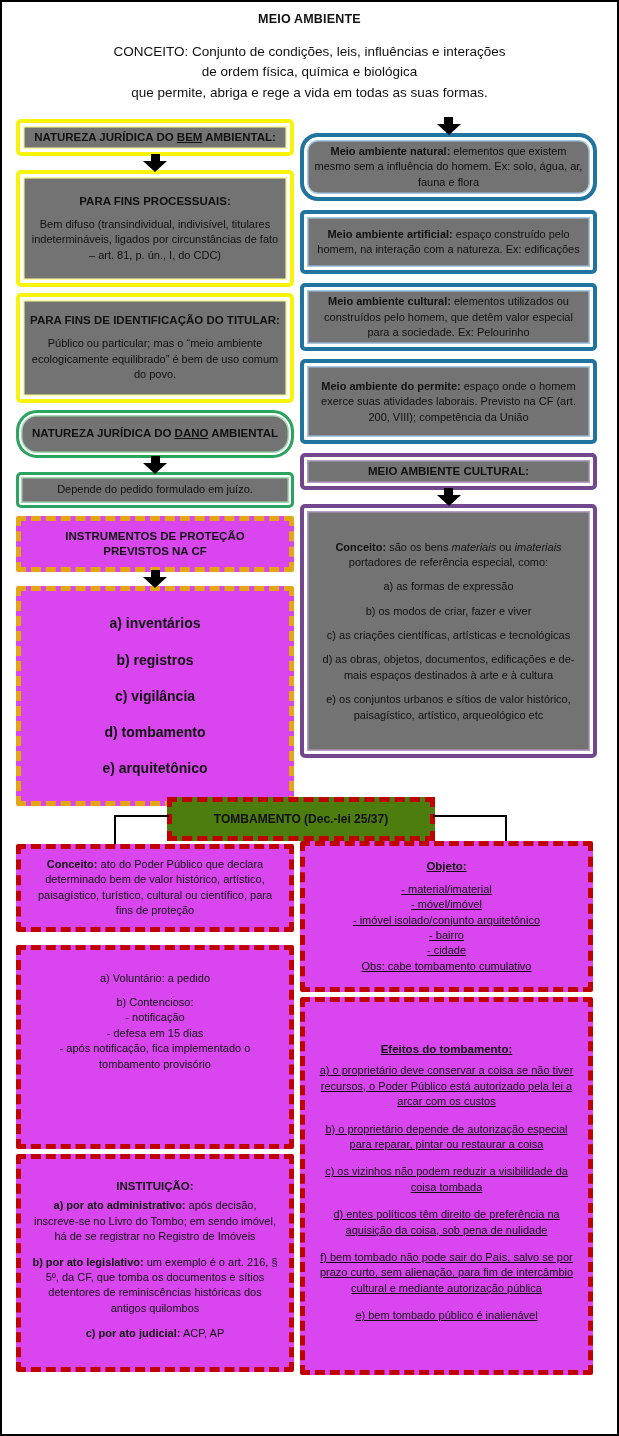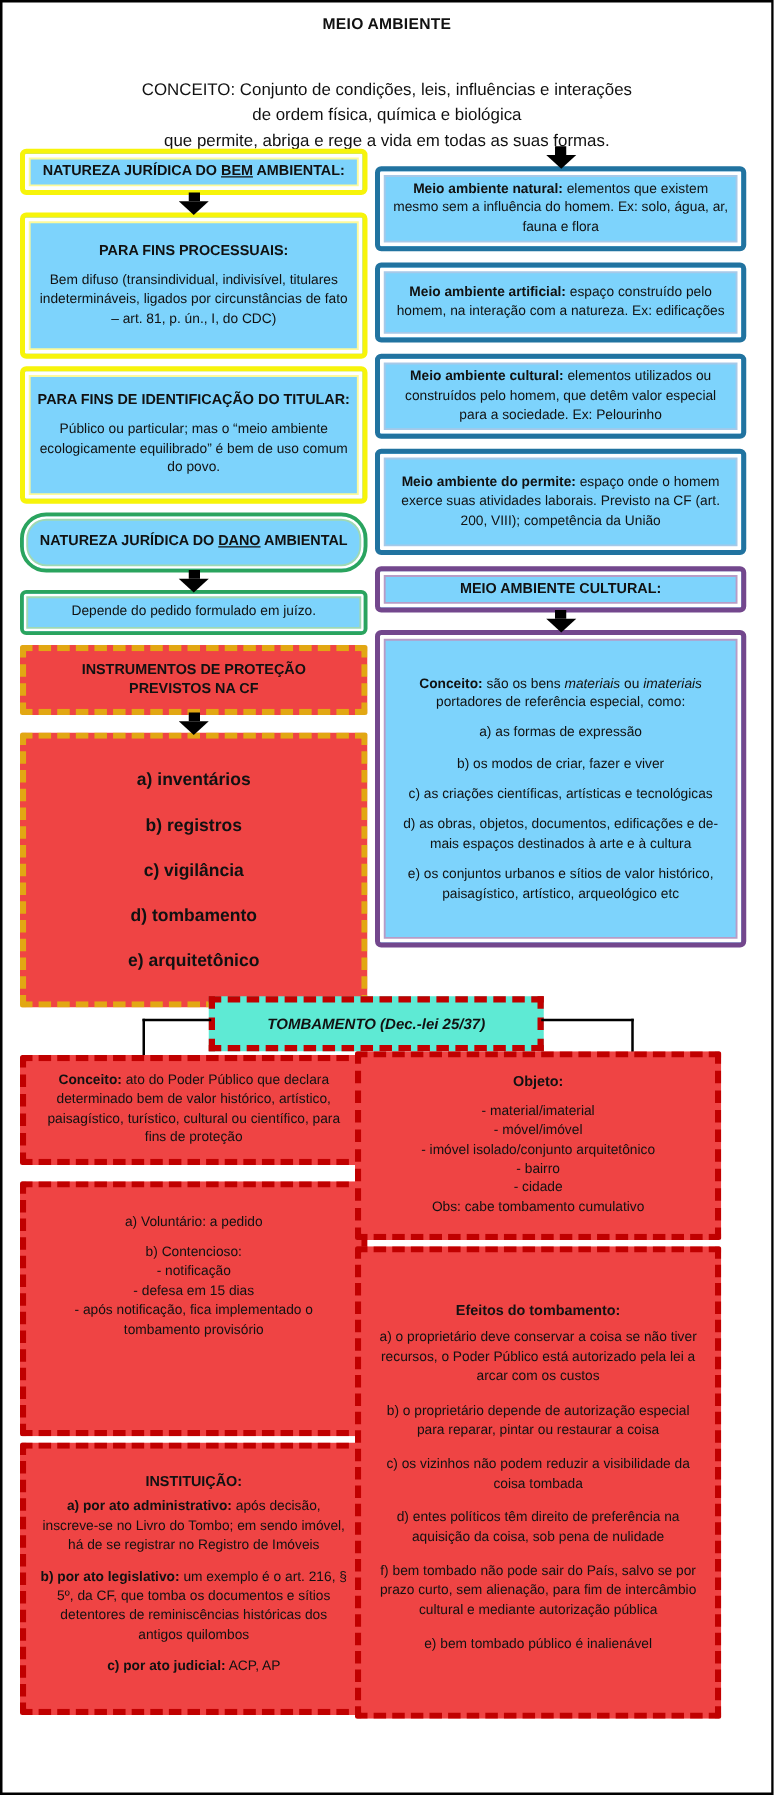--- a/index.html
+++ b/index.html
@@ -3,43 +3,43 @@
 <meta charset="utf-8">
 <style>
   html,body { margin:0; padding:0; background:#fff; }
   .page {
     position:relative; width:619px; height:1436px; box-sizing:border-box;
     border:2px solid #000; background:#fff; overflow:hidden;
     font-family:"Liberation Sans", sans-serif; color:#111;
   }
   .title { position:absolute; top:10px; left:0; width:100%; text-align:center;
     font-size:12.5px; font-weight:700; letter-spacing:.2px; }
-  .concept { position:absolute; top:60px; left:0; width:100%; text-align:center;
+  .concept { position:absolute; top:40px; left:0; width:100%; text-align:center;
     font-size:13.5px; line-height:1.5; }
 
   .col { position:absolute; display:block; }
   #left-col  { left:14px;  top:117px; width:278px; }
   #right-col { left:298px; top:117px; width:297px; }
   #bl-col    { left:14px;  top:842px; width:278px; }
-  #br-col    { left:282px; top:839px; width:293px; }
+  #br-col    { left:298px; top:839px; width:293px;text-decoration:underline; }
 
   .box {
-    position:relative; background:#7dd3fc; box-sizing:border-box;
+    position:relative; background:#737373; box-sizing:border-box;
     border:4px solid var(--bc,#000); border-radius:5px;
     box-shadow: inset 0 0 0 3px #fff, inset 0 0 0 4.5px var(--ic,#fff);
     padding:7px 10px; display:flex; flex-direction:column; justify-content:center;
     text-align:center;
   }
   .yellow { --bc:var(--yellow); --ic:var(--yellow_inner); }
   .blue   { --bc:var(--blue);   --ic:var(--blue_inner); }
   .green  { --bc:var(--green);  --ic:var(--green_inner); border-width:3px;
             box-shadow: inset 0 0 0 2px #fff, inset 0 0 0 3.5px var(--ic); }
   .purple { --bc:var(--purple); --ic:var(--purple_inner); }
 
-  .dash { position:relative; background:#ef4444; box-sizing:border-box; border-radius:2px;
+  .dash { position:relative; background:#d946ef; box-sizing:border-box; border-radius:2px;
     display:flex; flex-direction:column; justify-content:center; text-align:center; padding:8px 10px; }
   .dgold { border:5px dashed var(--gold); }
   .dred  { border:5px dashed var(--red); }
 
   .h  { font-weight:700; font-size:11.5px; line-height:1.3; }
   .b  { font-size:11px; line-height:1.4; }
   .pre { white-space:pre-line; }
   .u  { text-decoration:underline; }
   .it { font-style:italic; }
   .big-item { font-size:14px; font-weight:700; line-height:1.3; margin:9px 0; }
@@ -52,33 +52,33 @@
     border-right:12px solid transparent; border-top:11px solid #000; }
 
   #box-processuais { min-height:117px; }
   #box-titular     { min-height:110px; margin-top:6px; }
   #box-dano        { min-height:48px;  margin-top:7px;border-radius:21px; }
   #box-dano-body   { min-height:36px; }
   #box-instr-title { margin-top:8px; min-height:52px; }
   #box-instr-items { min-height:220px; }
 
   #box-especies  { min-height:36px; }
-  #box-natural   { min-height:66px; }
+  #box-natural   { min-height:66px;border-radius:18px; }
   #box-artificial{ min-height:64px; margin-top:9px; }
   #box-cultural  { min-height:68px; margin-top:9px; }
   #box-trabalho  { min-height:85px; margin-top:8px; }
   #box-mac-title { min-height:36px; margin-top:9px; }
   #box-mac-body  { min-height:254px; }
   #box-mac-body .b { margin-top:9px; }
   #box-mac-body .b:first-child { margin-top:0; }
 
   #tomb-header { position:absolute; left:165px; top:795px; width:268px; height:44px;
-    box-sizing:border-box; border:5px dashed var(--red); background:#5eead4;
+    box-sizing:border-box; border:5px dashed var(--red); background:#4d7c0f;
     display:flex; align-items:center; justify-content:center;
-    font-weight:700; font-size:12px;font-style:italic; }
+    font-weight:700; font-size:12px; }
   .conn { position:absolute; background:#000; }
   #conn-l-h { left:112px; top:813px; width:55px; height:2px; }
   #conn-l-v { left:112px; top:813px; width:2px;  height:31px; }
   #conn-r-h { left:431px; top:813px; width:74px; height:2px; }
   #conn-r-v { left:503px; top:813px; width:2px;  height:28px; }
 
   #box-tconceito    { min-height:86px; }
   #box-modalidades  { min-height:204px; margin-top:13px; justify-content:flex-start; padding-top:12px; }
   #box-modalidades .b { margin-top:9px; }
   #box-instituicao  { min-height:218px; margin-top:5px; }

